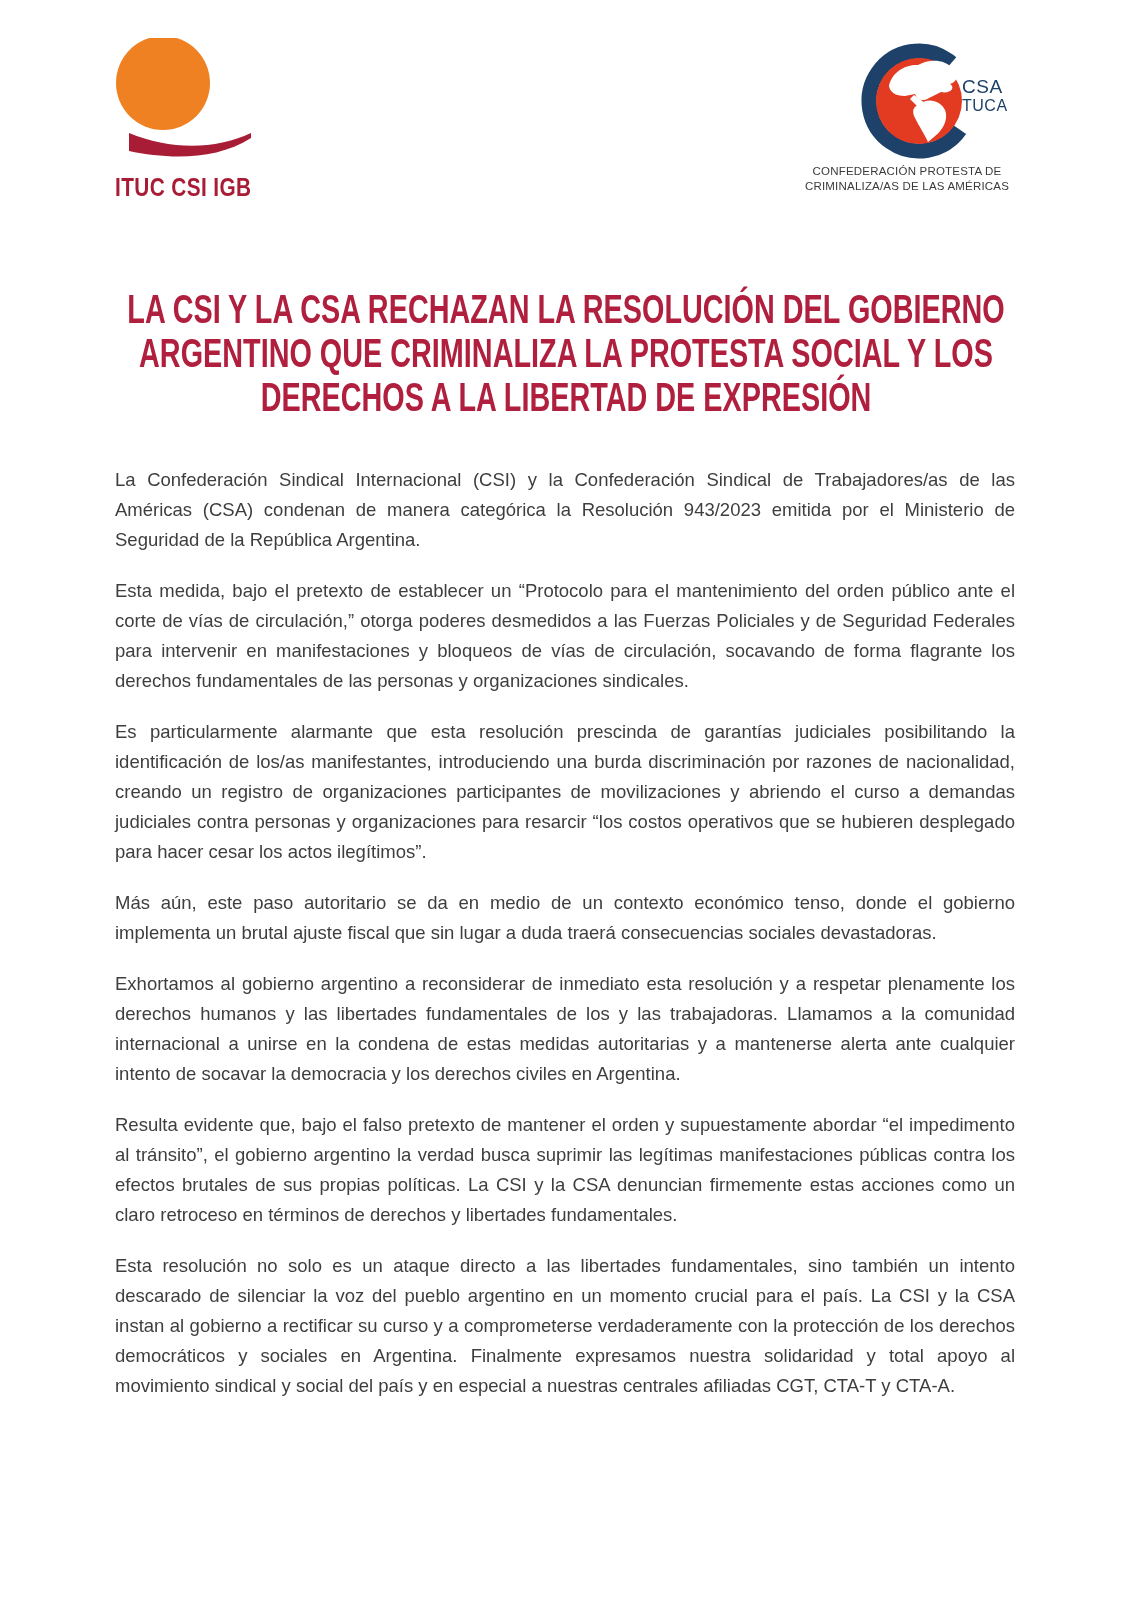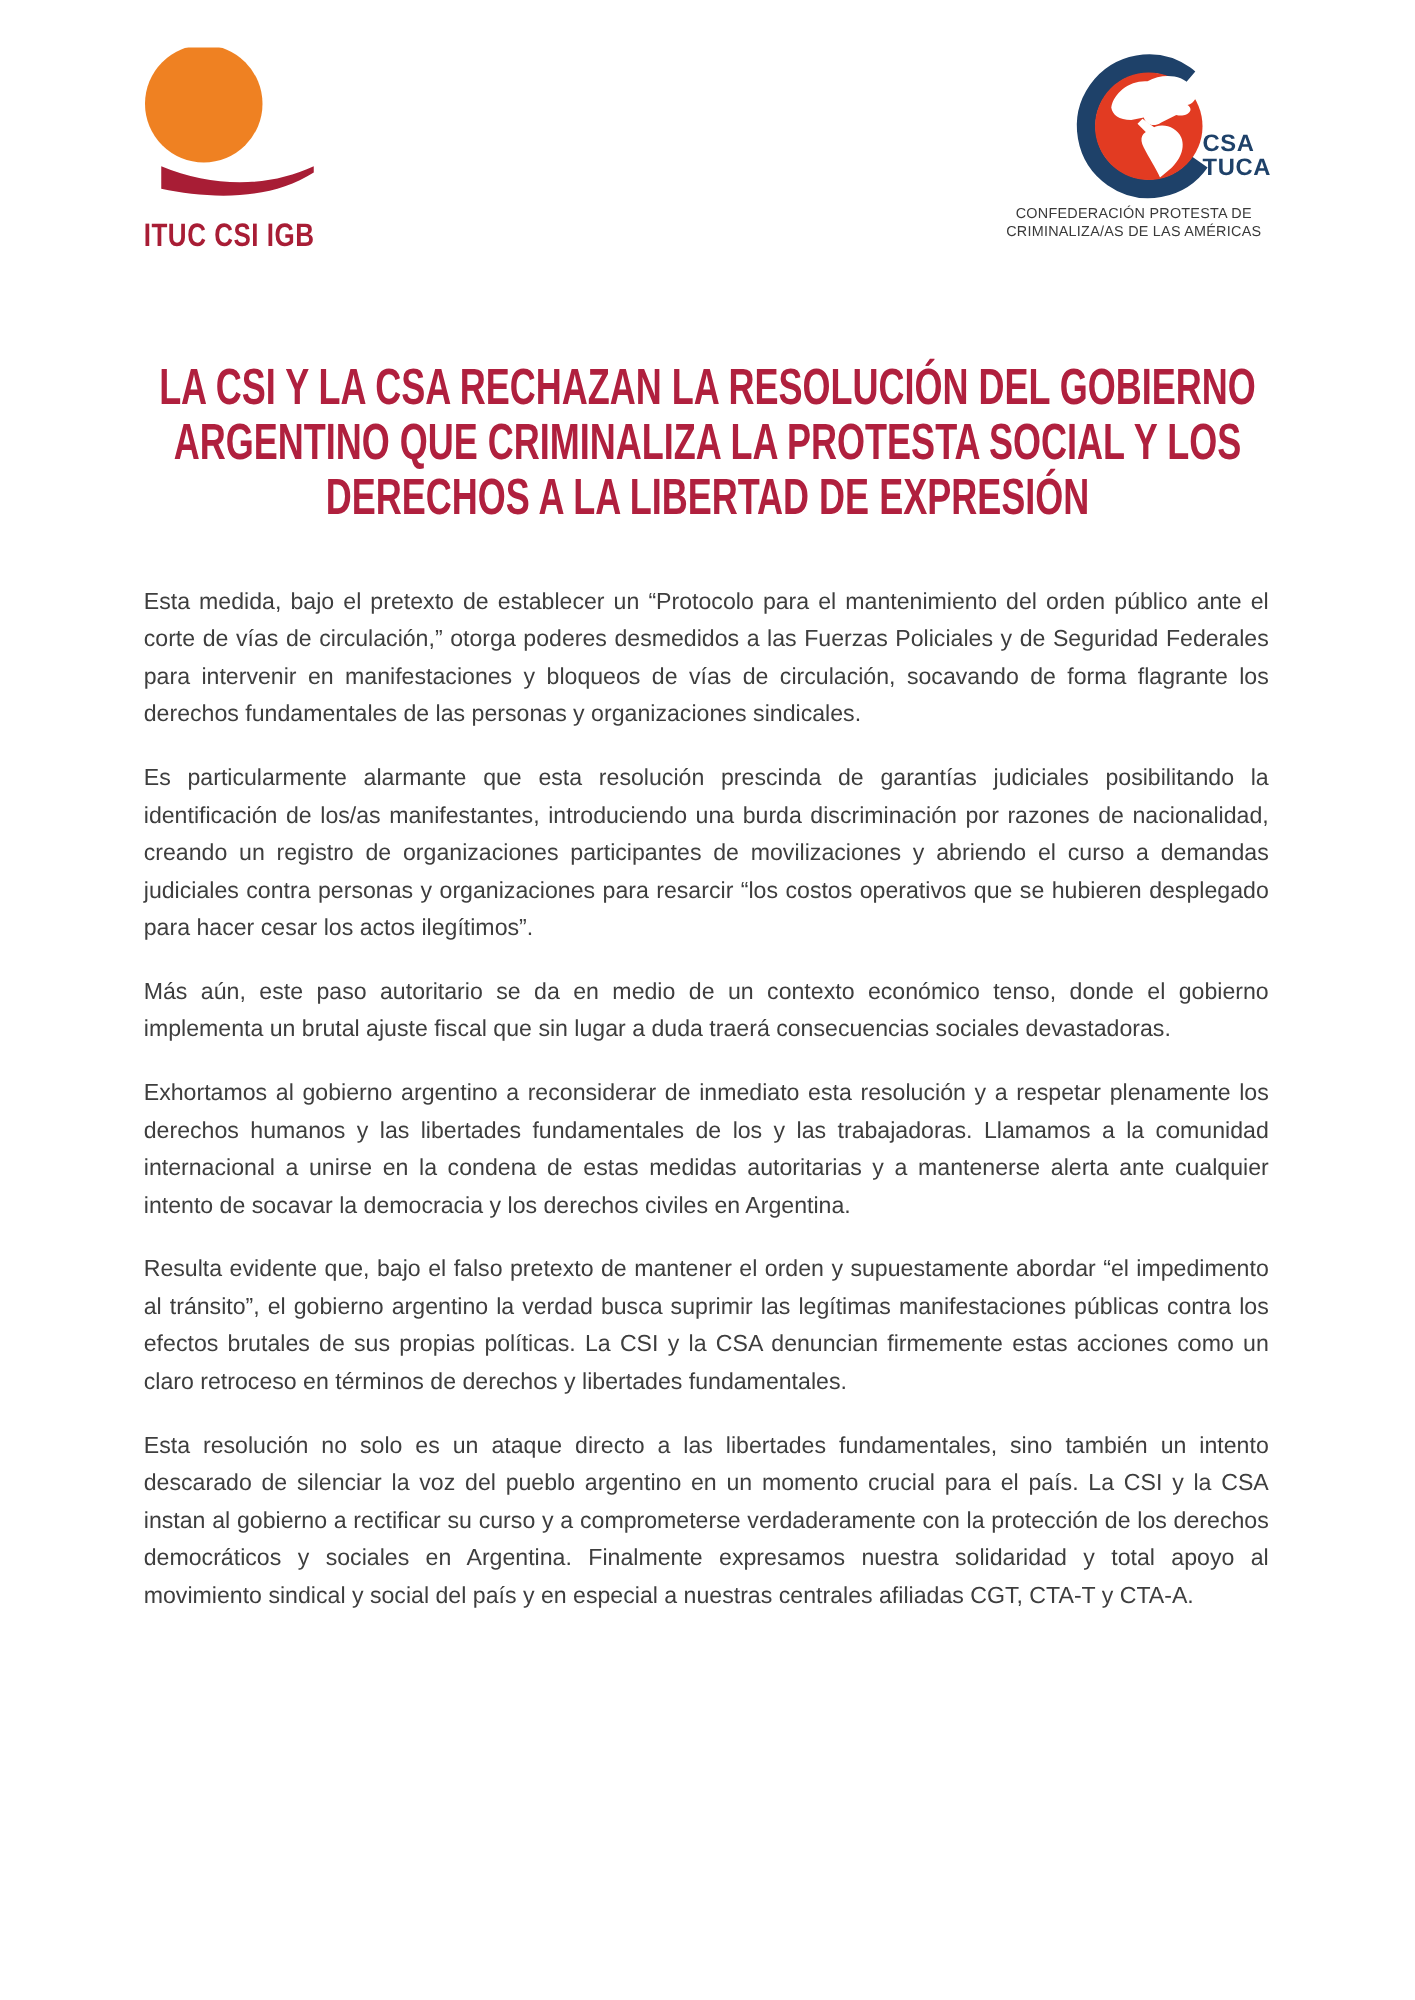--- a/index.html
+++ b/index.html
@@ -28,28 +28,28 @@
     white-space: nowrap;
     transform: scaleX(0.80);
     transform-origin: left center;
     letter-spacing: 0.5px;
   }
   .csa-logo { width: 234px; text-align: center; }
   .csa-graphic { position: relative; width: 234px; height: 125px; }
   .csa-acronym {
     position: absolute;
     left: 172px;
-    top: 68px;
+    top: 39px;
     text-align: left;
     color: #1E4169;
     line-height: 19px;
-    font-weight: 700;
+    font-weight: 400;
   }
   .csa-acronym .line1 { font-size: 19px; letter-spacing: 0.5px; }
-  .csa-acronym .line2 { font-size: 19px; letter-spacing: 0.5px; }
+  .csa-acronym .line2 { font-size: 16px; letter-spacing: 0.5px; }
   .csa-caption {
     margin-top: 1px;
     font-size: 11.5px;
     line-height: 15px;
     color: #3A3A3A;
     letter-spacing: 0.2px;
     white-space: nowrap;
   }
 
   
@@ -127,20 +127,21 @@
 
   </div>
 
   <h1 class="title">
     <span class="tline">LA CSI Y LA CSA RECHAZAN LA RESOLUCIÓN DEL GOBIERNO</span>
     <span class="tline">ARGENTINO QUE CRIMINALIZA LA PROTESTA SOCIAL Y LOS</span>
     <span class="tline">DERECHOS A LA LIBERTAD DE EXPRESIÓN</span>
   </h1>
 
   <main class="body-text">
+    <p>La Confederación Sindical Internacional (CSI) y la Confederación Sindical de Trabajadores/as de las Américas (CSA) condenan de manera categórica la Resolución 943/2023 emitida por el Ministerio de Seguridad de la República Argentina.</p>
     <p>Esta medida, bajo el pretexto de establecer un “Protocolo para el mantenimiento del orden público ante el corte de vías de circulación,” otorga poderes desmedidos a las Fuerzas Policiales y de Seguridad Federales para intervenir en manifestaciones y bloqueos de vías de circulación, socavando de forma flagrante los derechos fundamentales de las personas y organizaciones sindicales.</p>
     <p>Es particularmente alarmante que esta resolución prescinda de garantías judiciales posibilitando la identificación de los/as manifestantes, introduciendo una burda discriminación por razones de nacionalidad, creando un registro de organizaciones participantes de movilizaciones y abriendo el curso a demandas judiciales contra personas y organizaciones para resarcir “los costos operativos que se hubieren desplegado para hacer cesar los actos ilegítimos”.</p>
     <p>Más aún, este paso autoritario se da en medio de un contexto económico tenso, donde el gobierno implementa un brutal ajuste fiscal que sin lugar a duda traerá consecuencias sociales devastadoras.</p>
     <p>Exhortamos al gobierno argentino a reconsiderar de inmediato esta resolución y a respetar plenamente los derechos humanos y las libertades fundamentales de los y las trabajadoras. Llamamos a la comunidad internacional a unirse en la condena de estas medidas autoritarias y a mantenerse alerta ante cualquier intento de socavar la democracia y los derechos civiles en Argentina.</p>
     <p>Resulta evidente que, bajo el falso pretexto de mantener el orden y supuestamente abordar “el impedimento al tránsito”, el gobierno argentino la verdad busca suprimir las legítimas manifestaciones públicas contra los efectos brutales de sus propias políticas. La CSI y la CSA denuncian firmemente estas acciones como un claro retroceso en términos de derechos y libertades fundamentales.</p>
     <p>Esta resolución no solo es un ataque directo a las libertades fundamentales, sino también un intento descarado de silenciar la voz del pueblo argentino en un momento crucial para el país. La CSI y la CSA instan al gobierno a rectificar su curso y a comprometerse verdaderamente con la protección de los derechos democráticos y sociales en Argentina. Finalmente expresamos nuestra solidaridad y total apoyo al movimiento sindical y social del país y en especial a nuestras centrales afiliadas CGT, CTA-T y CTA-A.</p>
   </main>
 
 </div>
 

